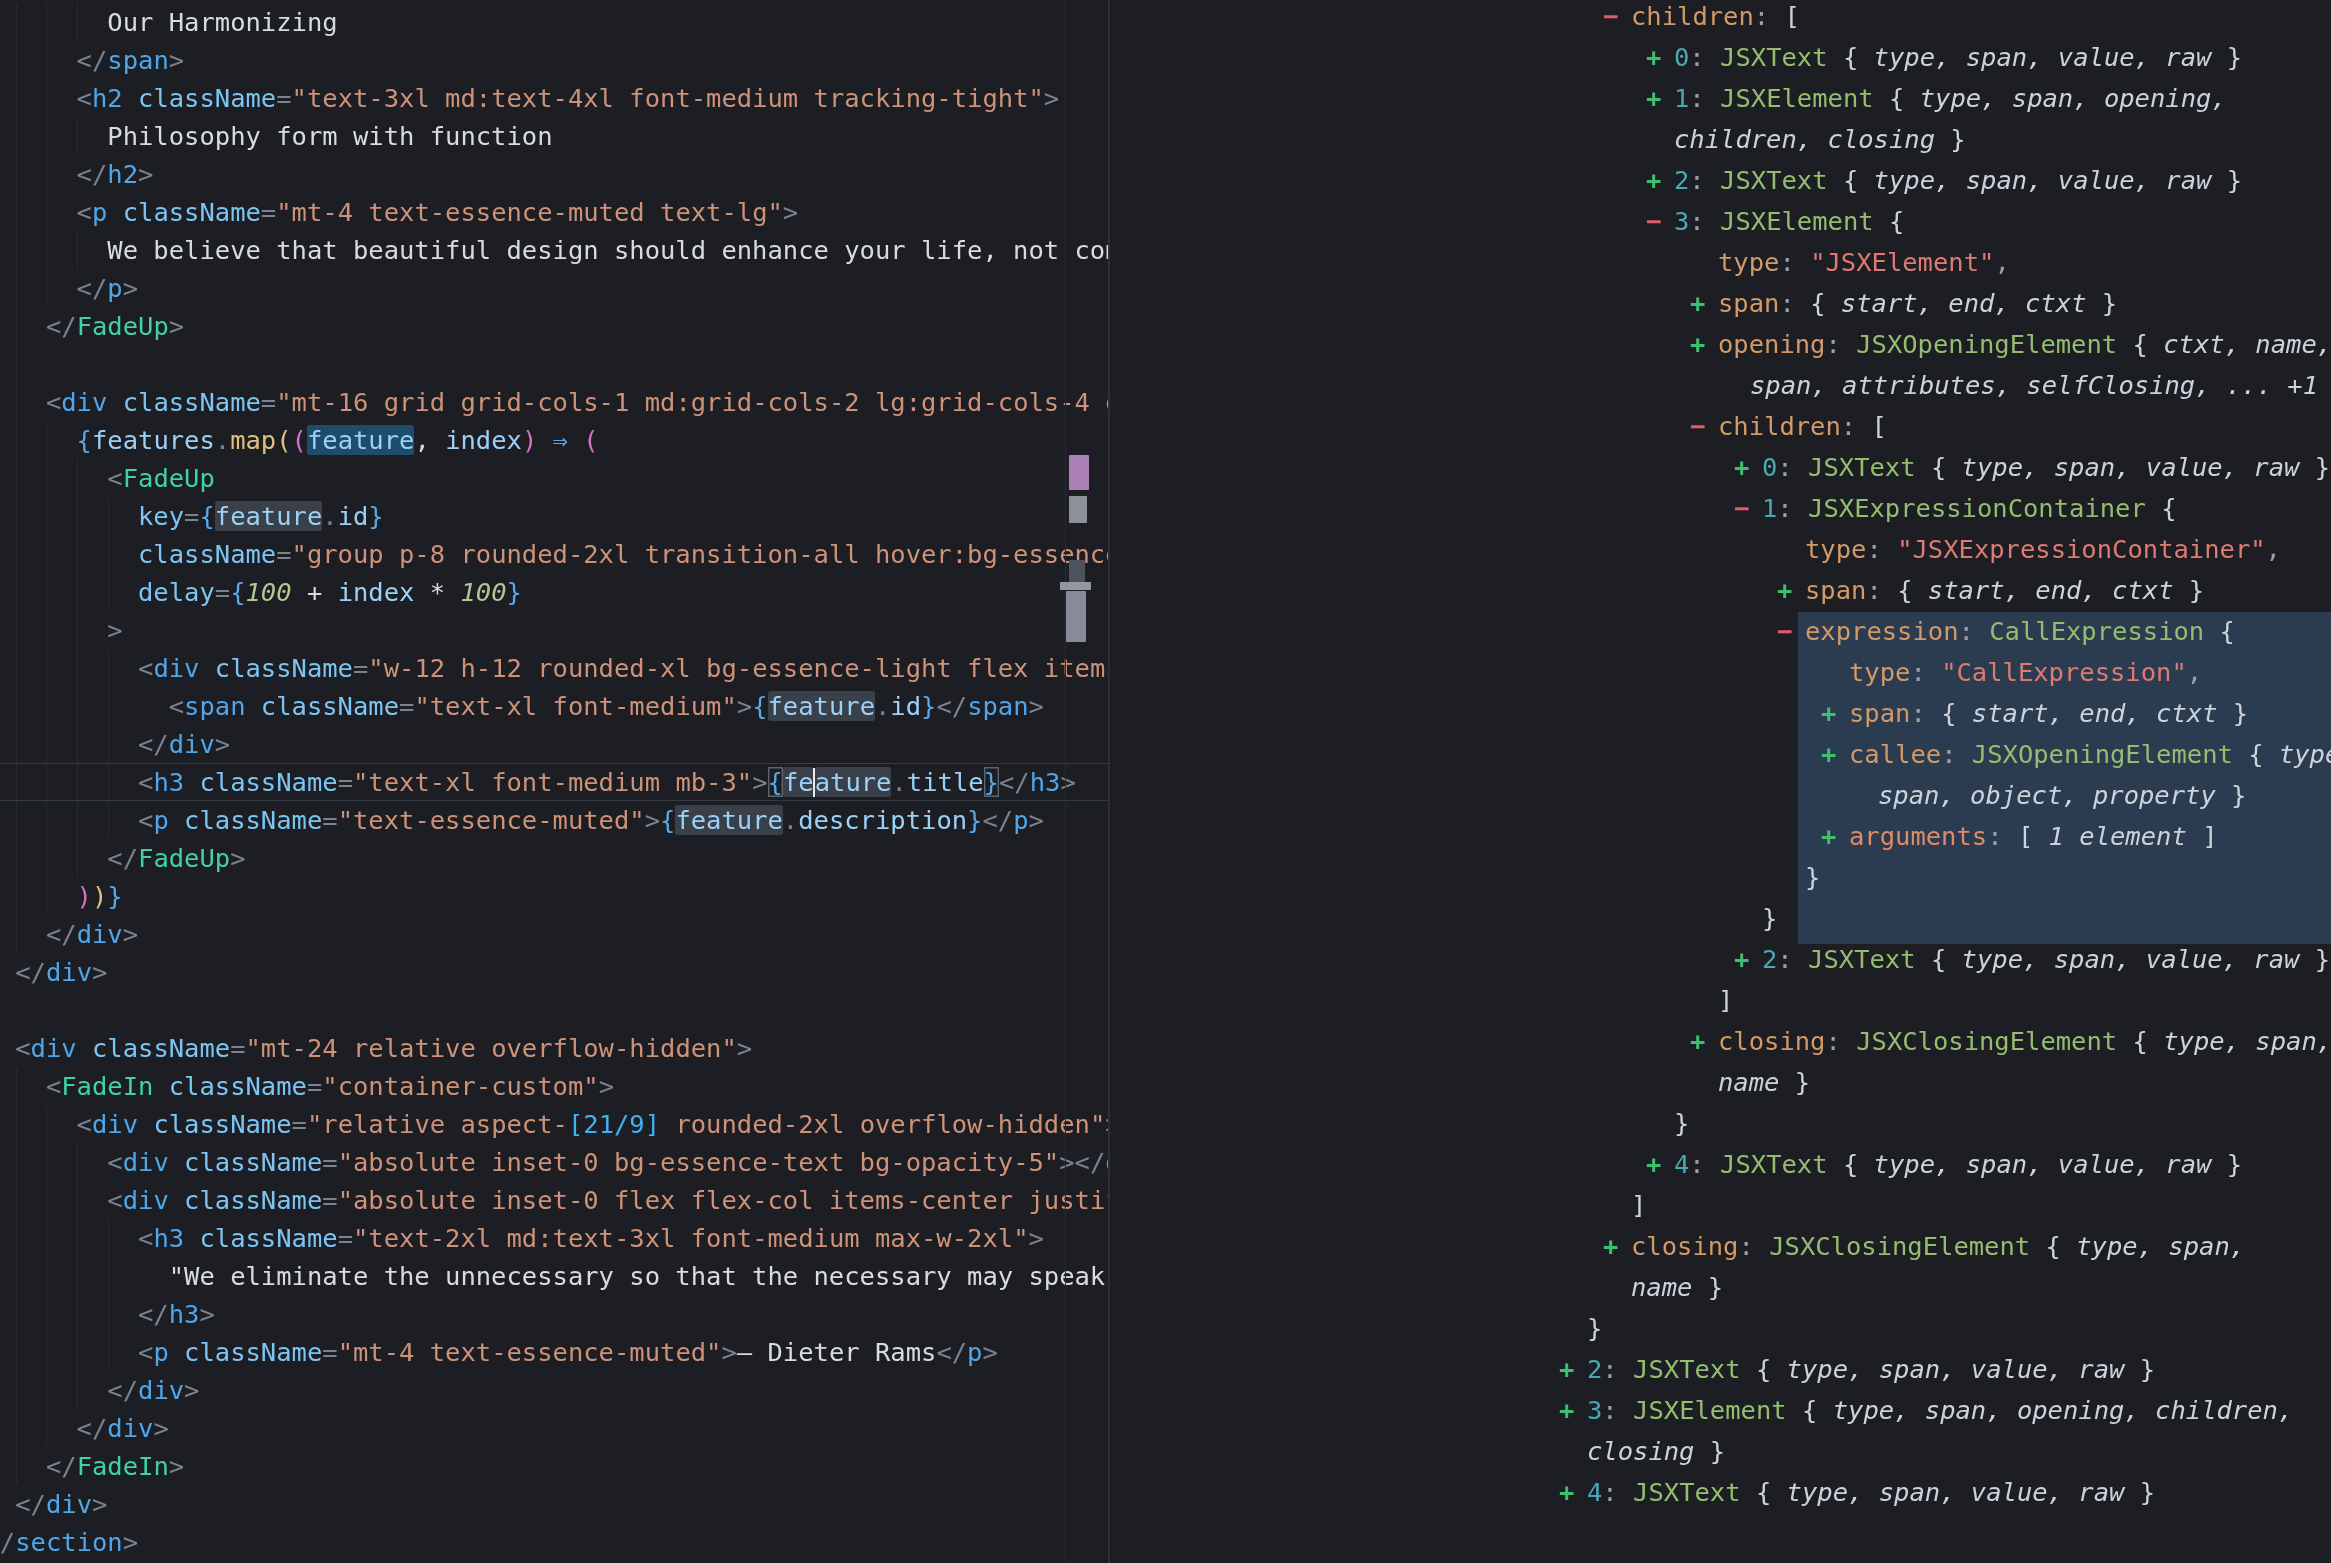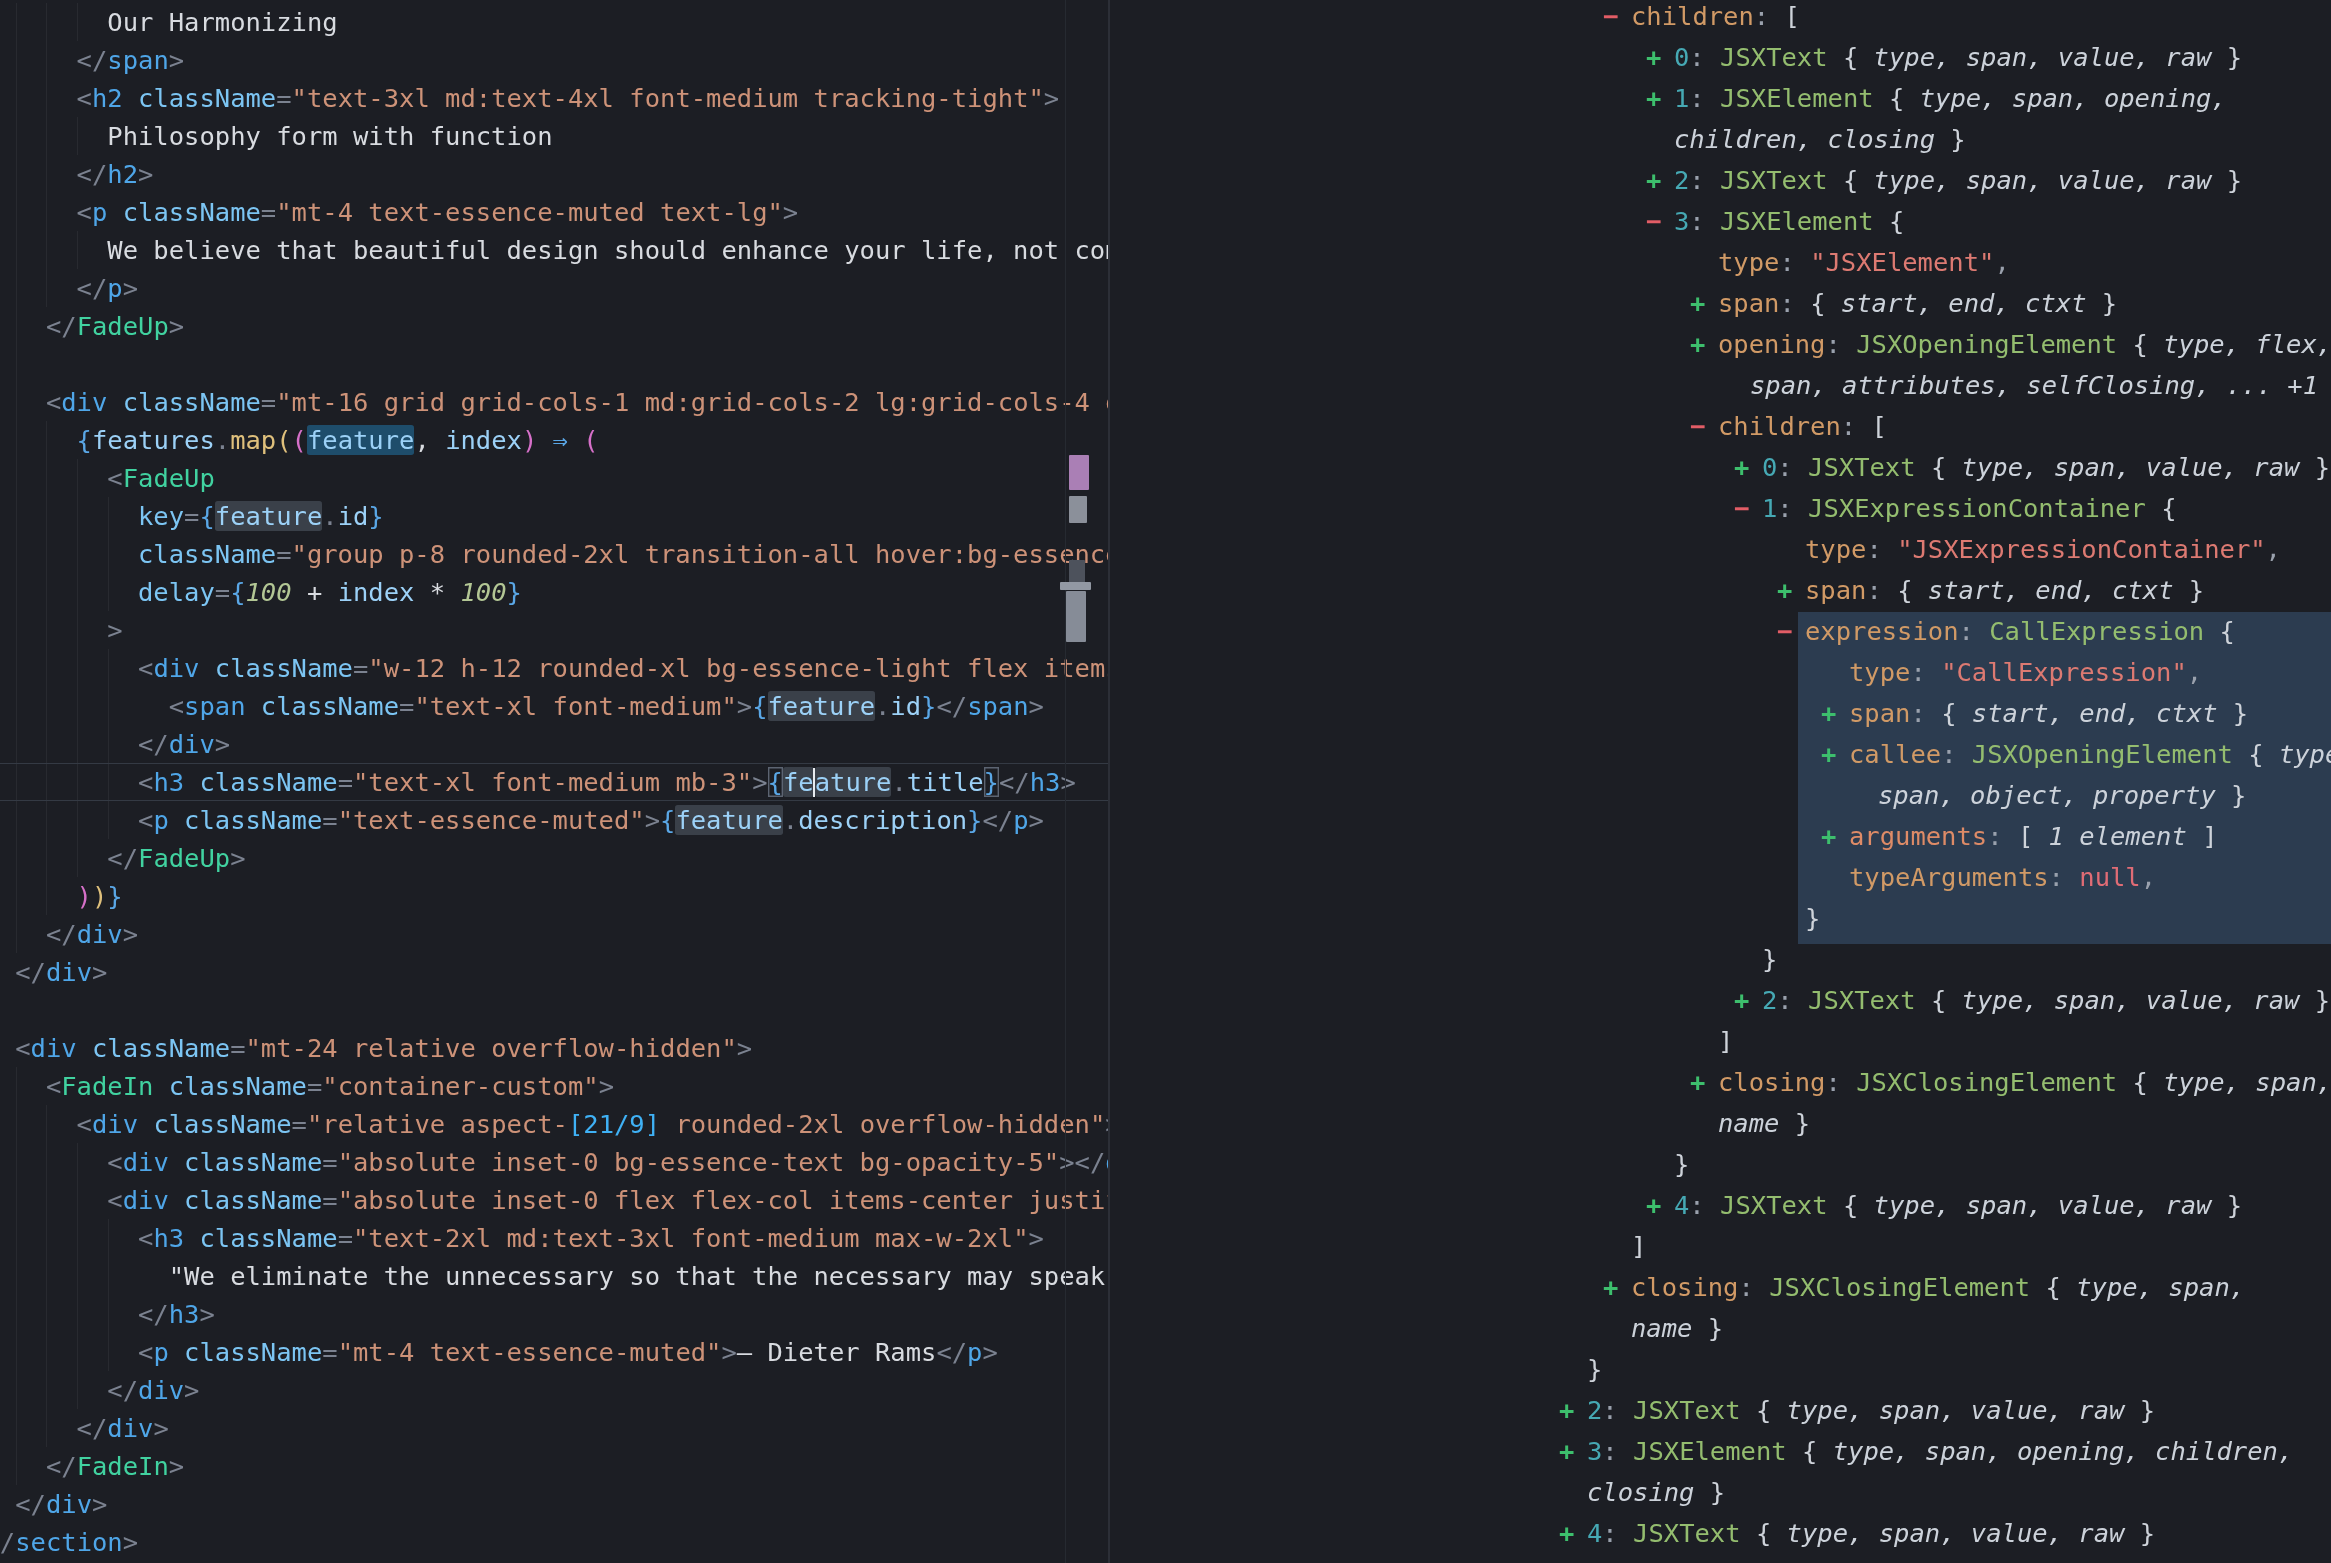--- a/index.html
+++ b/index.html
@@ -115,34 +115,33 @@
       <div class="sel-overlay"></div>
       <div class="ast-rows">
           <div class="ar" style="padding-left: 522px;"><span class="mk minus" style="left: 494px;">−</span><span class="s-key">children</span><span class="s-pn2">: </span><span class="s-br2">[</span></div>
           <div class="ar" style="padding-left: 565px;"><span class="mk plus" style="left: 537px;">+</span><span class="s-idx">0</span><span class="s-pn2">: </span><span class="s-node">JSXText</span><span class="s-br2"> { </span><span class="s-pv">type, span, value, raw</span><span class="s-br2"> }</span></div>
           <div class="ar" style="padding-left: 565px;"><span class="mk plus" style="left: 537px;">+</span><span class="s-idx">1</span><span class="s-pn2">: </span><span class="s-node">JSXElement</span><span class="s-br2"> { </span><span class="s-pv">type, span, opening,</span></div>
           <div class="ar" style="padding-left: 565px;"><span class="s-pv">children, closing</span><span class="s-br2"> }</span></div>
           <div class="ar" style="padding-left: 565px;"><span class="mk plus" style="left: 537px;">+</span><span class="s-idx">2</span><span class="s-pn2">: </span><span class="s-node">JSXText</span><span class="s-br2"> { </span><span class="s-pv">type, span, value, raw</span><span class="s-br2"> }</span></div>
           <div class="ar" style="padding-left: 565px;"><span class="mk minus" style="left: 537px;">−</span><span class="s-idx">3</span><span class="s-pn2">: </span><span class="s-node">JSXElement</span><span class="s-br2"> {</span></div>
           <div class="ar" style="padding-left: 609px;"><span class="s-key">type</span><span class="s-pn2">: </span><span class="s-str2">"JSXElement"</span><span class="s-pn2">,</span></div>
           <div class="ar" style="padding-left: 609px;"><span class="mk plus" style="left: 581px;">+</span><span class="s-key">span</span><span class="s-pn2">: </span><span class="s-br2">{ </span><span class="s-pv">start, end, ctxt</span><span class="s-br2"> }</span></div>
-          <div class="ar" style="padding-left: 609px;"><span class="mk plus" style="left: 581px;">+</span><span class="s-key">opening</span><span class="s-pn2">: </span><span class="s-node">JSXOpeningElement</span><span class="s-br2"> { </span><span class="s-pv">type, flex,</span></div>
+          <div class="ar" style="padding-left: 609px;"><span class="mk plus" style="left: 581px;">+</span><span class="s-key">opening</span><span class="s-pn2">: </span><span class="s-node">JSXOpeningElement</span><span class="s-br2"> { </span><span class="s-pv">ctxt, name,</span></div>
           <div class="ar" style="padding-left: 609px; margin-left: 32px;"><span class="s-pv">span, attributes, selfClosing, ... +1</span><span class="s-br2"> }</span></div>
           <div class="ar" style="padding-left: 609px;"><span class="mk minus" style="left: 581px;">−</span><span class="s-key">children</span><span class="s-pn2">: </span><span class="s-br2">[</span></div>
           <div class="ar" style="padding-left: 653px;"><span class="mk plus" style="left: 625px;">+</span><span class="s-idx">0</span><span class="s-pn2">: </span><span class="s-node">JSXText</span><span class="s-br2"> { </span><span class="s-pv">type, span, value, raw</span><span class="s-br2"> }</span></div>
           <div class="ar" style="padding-left: 653px;"><span class="mk minus" style="left: 625px;">−</span><span class="s-idx">1</span><span class="s-pn2">: </span><span class="s-node">JSXExpressionContainer</span><span class="s-br2"> {</span></div>
           <div class="ar" style="padding-left: 696px;"><span class="s-key">type</span><span class="s-pn2">: </span><span class="s-str2">"JSXExpressionContainer"</span><span class="s-pn2">,</span></div>
           <div class="ar" style="padding-left: 696px;"><span class="mk plus" style="left: 668px;">+</span><span class="s-key">span</span><span class="s-pn2">: </span><span class="s-br2">{ </span><span class="s-pv">start, end, ctxt</span><span class="s-br2"> }</span></div>
           <div class="ar" style="padding-left: 696px;"><span class="mk minus" style="left: 668px;">−</span><span class="s-key">expression</span><span class="s-pn2">: </span><span class="s-node">CallExpression</span><span class="s-br2"> {</span></div>
           <div class="ar" style="padding-left: 740px;"><span class="s-key">type</span><span class="s-pn2">: </span><span class="s-str2">"CallExpression"</span><span class="s-pn2">,</span></div>
           <div class="ar" style="padding-left: 740px;"><span class="mk plus" style="left: 712px;">+</span><span class="s-key">span</span><span class="s-pn2">: </span><span class="s-br2">{ </span><span class="s-pv">start, end, ctxt</span><span class="s-br2"> }</span></div>
           <div class="ar" style="padding-left: 740px;"><span class="mk plus" style="left: 712px;">+</span><span class="s-key">callee</span><span class="s-pn2">: </span><span class="s-node">JSXOpeningElement</span><span class="s-br2"> { </span><span class="s-pv">type,</span></div>
           <div class="ar" style="padding-left: 740px; margin-left: 29px;"><span class="s-pv">span, object, property</span><span class="s-br2"> }</span></div>
           <div class="ar" style="padding-left: 740px;"><span class="mk plus" style="left: 712px;">+</span><span class="s-key2">arguments</span><span class="s-pn2">: </span><span class="s-br2">[ </span><span class="s-pv">1 element</span><span class="s-br2"> ]</span></div>
-          <div class="ar" style="padding-left: 740px;"><span class="s-key">typeArguments</span><span class="s-pn2">: </span><span class="s-null2">null</span><span class="s-pn2">,</span></div>
           <div class="ar" style="padding-left: 696px;"><span class="s-br2">}</span></div>
           <div class="ar" style="padding-left: 653px;"><span class="s-br2">}</span></div>
           <div class="ar" style="padding-left: 653px;"><span class="mk plus" style="left: 625px;">+</span><span class="s-idx">2</span><span class="s-pn2">: </span><span class="s-node">JSXText</span><span class="s-br2"> { </span><span class="s-pv">type, span, value, raw</span><span class="s-br2"> }</span></div>
           <div class="ar" style="padding-left: 609px;"><span class="s-br2">]</span></div>
           <div class="ar" style="padding-left: 609px;"><span class="mk plus" style="left: 581px;">+</span><span class="s-key">closing</span><span class="s-pn2">: </span><span class="s-node">JSXClosingElement</span><span class="s-br2"> { </span><span class="s-pv">type, span,</span></div>
           <div class="ar" style="padding-left: 609px;"><span class="s-pv">name</span><span class="s-br2"> }</span></div>
           <div class="ar" style="padding-left: 565px;"><span class="s-br2">}</span></div>
           <div class="ar" style="padding-left: 565px;"><span class="mk plus" style="left: 537px;">+</span><span class="s-idx">4</span><span class="s-pn2">: </span><span class="s-node">JSXText</span><span class="s-br2"> { </span><span class="s-pv">type, span, value, raw</span><span class="s-br2"> }</span></div>
           <div class="ar" style="padding-left: 522px;"><span class="s-br2">]</span></div>
           <div class="ar" style="padding-left: 522px;"><span class="mk plus" style="left: 494px;">+</span><span class="s-key">closing</span><span class="s-pn2">: </span><span class="s-node">JSXClosingElement</span><span class="s-br2"> { </span><span class="s-pv">type, span,</span></div>

